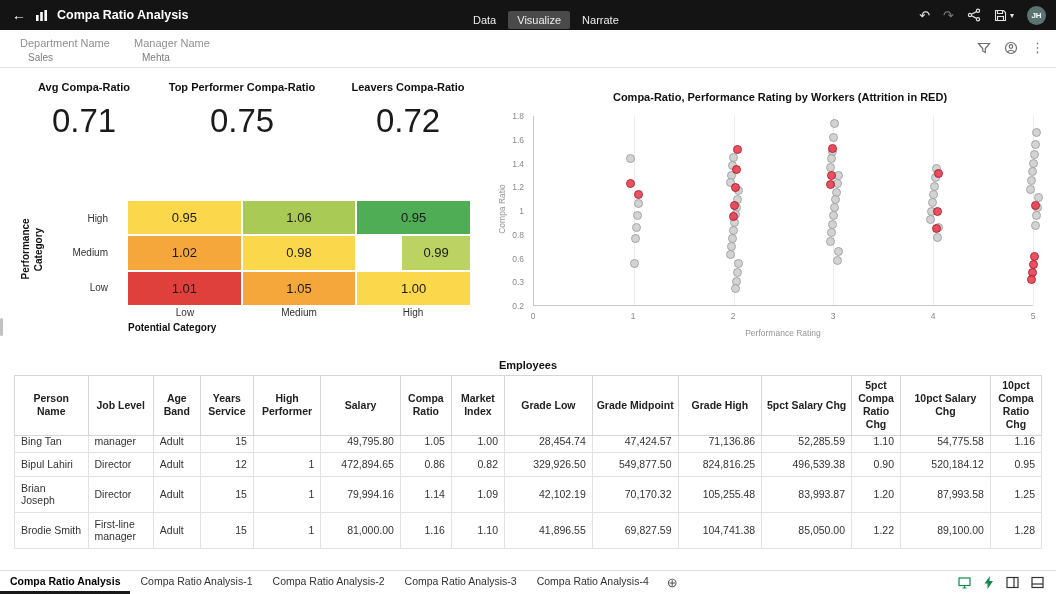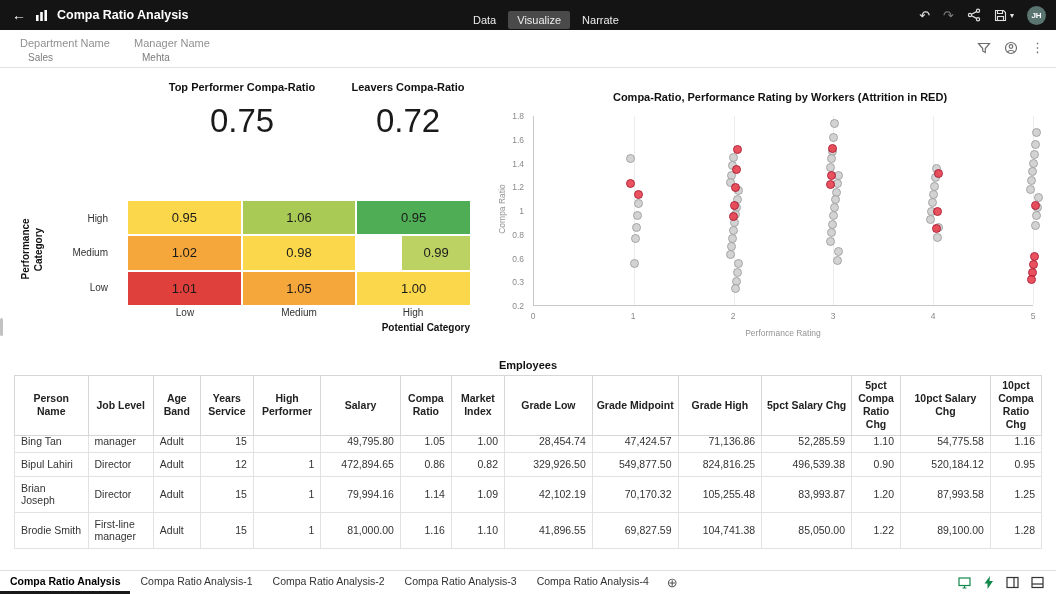--- a/index.html
+++ b/index.html
@@ -42,21 +42,21 @@
 
   
   .hm-block{position:absolute;left:14px;top:110px;width:470px;height:170px;}
   .hm-title{position:absolute;left:114px;top:2px;width:342px;text-align:center;font-size:11px;font-weight:bold;color:#111;}
   .hm-grid{position:absolute;left:114px;top:22px;width:342px;height:104px;display:grid;grid-template-columns:repeat(3,1fr);grid-template-rows:repeat(3,1fr);gap:2px;}
   .hm-cell{display:flex;align-items:center;justify-content:center;font-size:13px;color:#1a1a1a;cursor:pointer;}
   .hm-rowlabels{position:absolute;left:0;top:22px;width:106px;height:104px;display:grid;grid-template-rows:repeat(3,1fr);}
   .hm-rowlabel{display:flex;align-items:center;justify-content:flex-end;padding-right:12px;font-size:10px;color:#333;}
   .hm-collabels{position:absolute;left:114px;top:128px;width:342px;display:flex;}
   .hm-collabel{flex:1;text-align:center;font-size:10px;color:#333;}
-  .hm-xlabel{position:absolute;left:114px;top:143px;width:342px;text-align:right;font-size:10px;font-weight:bold;color:#111;}
+  .hm-xlabel{position:absolute;left:114px;top:143px;width:342px;text-align:left;font-size:10px;font-weight:bold;color:#111;}
   .hm-ylabel{position:absolute;left:-12px;top:58px;width:60px;text-align:center;font-size:10px;font-weight:bold;color:#111;transform:rotate(-90deg);line-height:1.25;}
 
   
   .sc-block{position:absolute;left:490px;top:14px;width:560px;height:275px;}
   .sc-title{position:absolute;left:30px;top:8px;width:520px;text-align:center;font-size:11px;font-weight:bold;color:#111;}
   .sc-plot{position:absolute;left:43px;top:33px;width:500px;height:190px;border-left:1px solid #c8c8c8;border-bottom:1px solid #c8c8c8;}
   .gridline{position:absolute;top:0;bottom:0;width:1px;background:#ededed;}
   .dot{position:absolute;width:9px;height:9px;border-radius:50%;border:1px solid;margin-left:-4.5px;margin-top:-4.5px;opacity:.9;cursor:pointer;}
   .sc-yticks{position:absolute;left:0;top:33px;width:39px;height:190px;}
   .ytick{position:absolute;right:5px;font-size:8.5px;color:#8a8a8a;}
@@ -153,20 +153,24 @@
           <circle cx="7" cy="5.5" r="1.8"></circle>
           <path d="M3.5 11 c0.8 -2 6.2 -2 7 0"></path>
         </svg>
     </span>
     <span class="fb-ico">⋮</span>
   </div>
 </div>
 
 <div class="canvas">
 
+  <div class="kpi kpi1">
+    <div class="kpi-label">Avg Compa-Ratio</div>
+    <div class="kpi-value">0.71</div>
+  </div>
   <div class="kpi kpi2">
     <div class="kpi-label">Top Performer Compa-Ratio</div>
     <div class="kpi-value">0.75</div>
   </div>
   <div class="kpi kpi3">
     <div class="kpi-label">Leavers Compa-Ratio</div>
     <div class="kpi-value">0.72</div>
   </div>
 
   <div class="hm-block">

